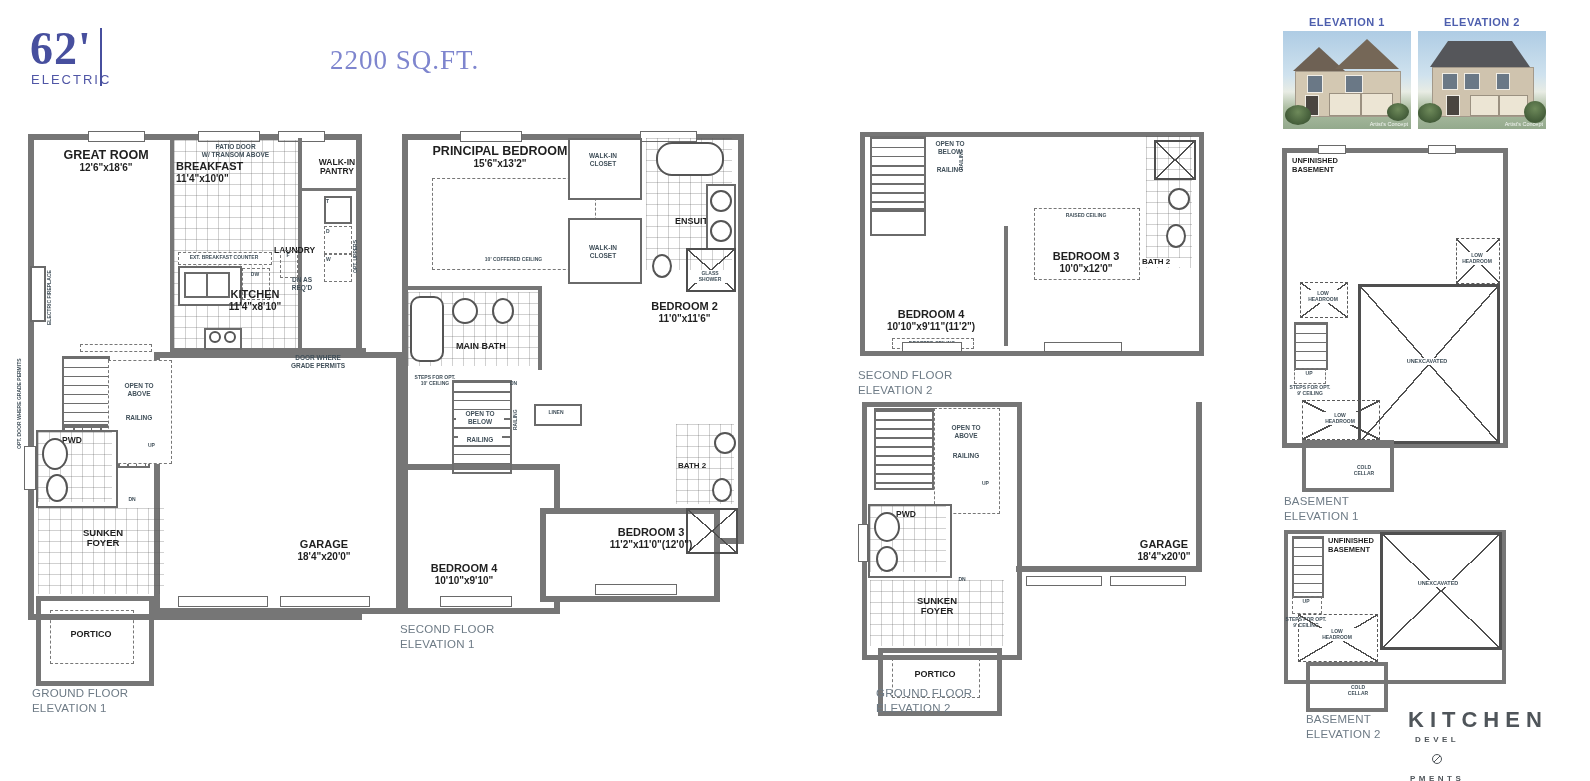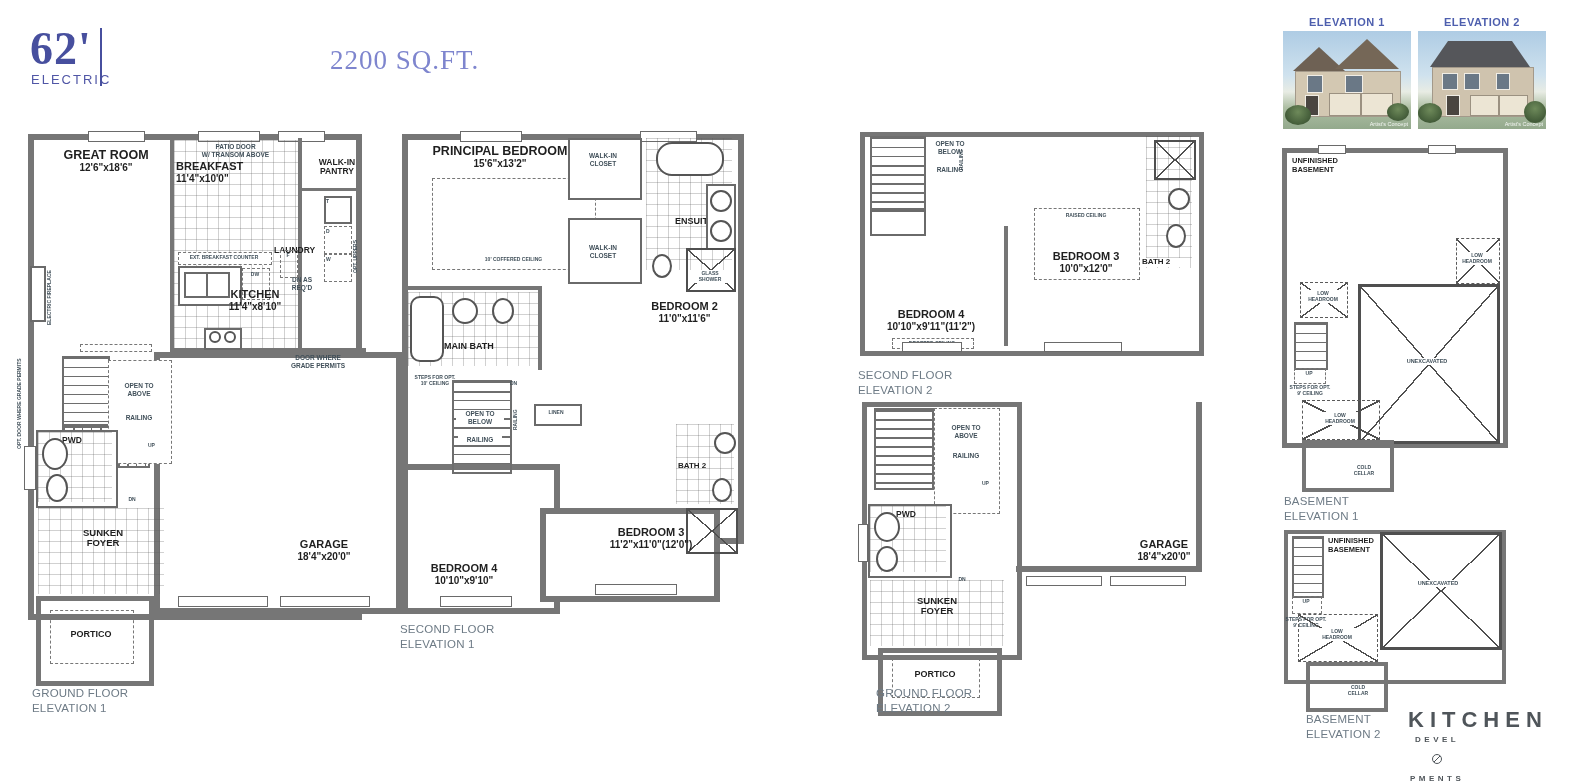--- a/index.html
+++ b/index.html
@@ -302,21 +302,21 @@
       <span>BEDROOM 2</span>
       <span class="dimline">11'0"x11'6"</span>
     </div>
 
     <div class="wall" style="left:2px;top:158px;width:140px;height:4px;"></div>
     <div class="wall" style="left:138px;top:158px;width:4px;height:84px;"></div>
     <div class="tile" style="left:8px;top:164px;width:130px;height:74px;"></div>
     <div class="tub" style="left:10px;top:168px;width:30px;height:62px;"></div>
     <div class="fixO" style="left:52px;top:170px;width:22px;height:22px;"></div>
     <div class="fixO" style="left:92px;top:170px;width:18px;height:22px;"></div>
-    <div class="sm" style="left:44px;top:214px;width:60px;font-size:9px;text-align:left;">
+    <div class="sm" style="left:56px;top:214px;width:60px;font-size:9px;text-align:left;">
         <span>MAIN BATH</span>
       </div>
 
     <div class="t3" style="left:6px;top:246px;width:58px;">
       <span>STEPS FOR OPT.</span>
       <span>10' CEILING</span>
     </div>
     <div class="stairs" style="left:52px;top:252px;width:56px;height:90px;"></div>
     <div class="t3" style="left:110px;top:252px;width:20px;text-align:left;">
         <span>DN</span>

